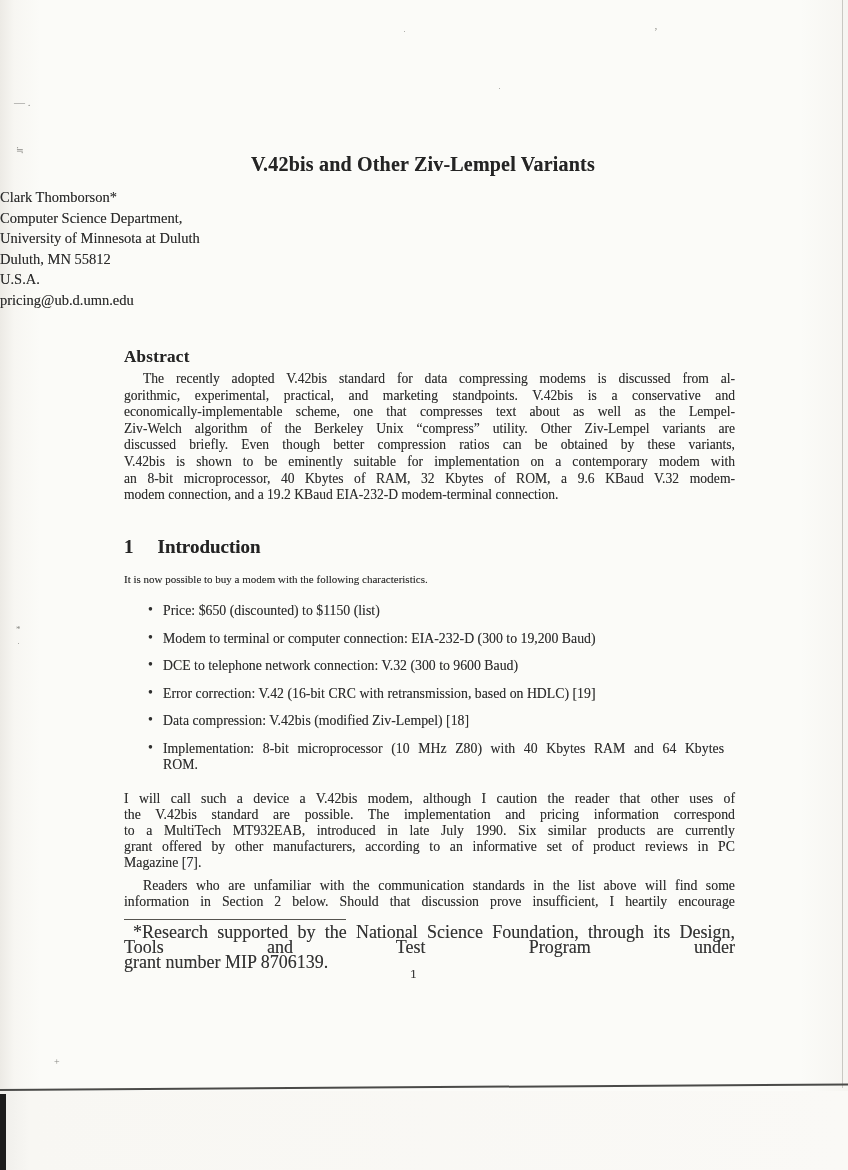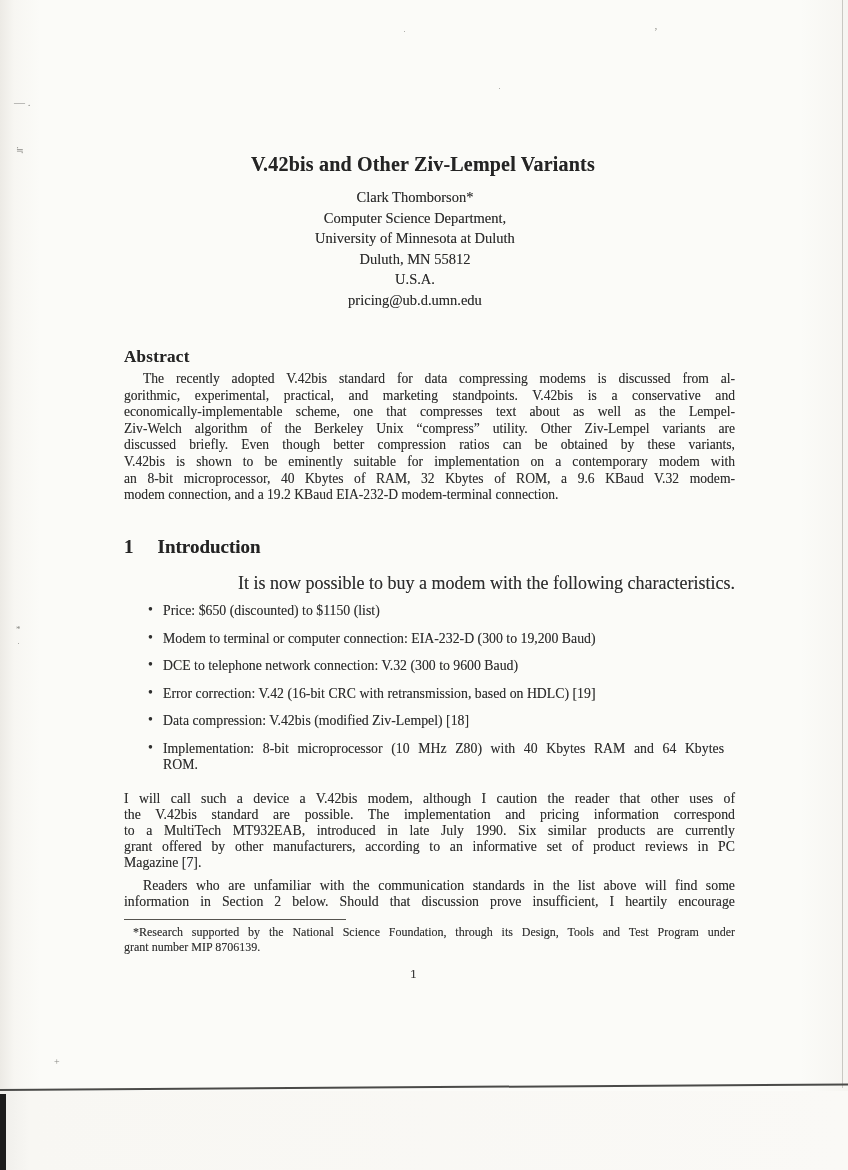--- a/index.html
+++ b/index.html
@@ -24,21 +24,21 @@
   }
   .black-bar{position:absolute;left:0;top:1094px;width:6px;height:76px;background:#1c1c1c;}
 
   .txt{ text-shadow:0 0 0.6px rgba(46,46,46,0.45); }
 
   .title{
     position:absolute;left:8px;top:140px;width:830px;text-align:center;
     font-size:20px;font-weight:bold;color:#242424;letter-spacing:0.2px;
   }
   .authors{
-    position:absolute;left:0;top:187px;width:830px;text-align:center;
+    position:absolute;left:0;top:187px;width:830px;text-align:left;
     font-size:14.5px;line-height:20.6px;color:#2b2b2b;
   }
   .abstract-head{
     position:absolute;left:124px;top:347px;
     font-size:17px;font-weight:bold;color:#242424;letter-spacing:0.3px;
   }
   .para{position:absolute;left:124px;width:611px;}
   .para .line{
     text-align:justify;text-align-last:justify;text-justify:inter-word;
     white-space:normal;
@@ -48,40 +48,40 @@
   .para.indent-first .line:first-child{text-indent:19px;}
 
   .abstract-body{top:371px;font-size:13.6px;line-height:16.6px;}
 
   .section-head{
     position:absolute;left:124px;top:536px;
     font-size:19px;font-weight:bold;color:#242424;
   }
   .section-head .num{margin-right:24px;}
 
-  .intro-line{position:absolute;left:124px;top:573px;width:611px;font-size:18px;text-align:right;}
+  .intro-line{position:absolute;left:124px;top:573px;width:611px;font-size:11px;}
 
   .bullets{
     position:absolute;left:148px;top:603px;width:576px;
     list-style:none;margin:0;padding:0;font-size:13.8px;line-height:16px;font-family:Liberation Serif, serif;
   }
   .bullets li{
     position:relative;padding-left:15px;margin-bottom:11.5px;
     white-space:pre-line;text-align:justify;text-align-last:left;
   }
   .bullets li.multiline{text-align-last:justify;}
   .bullets li::before{
     content:"\2022";position:absolute;left:0;top:-1px;font-size:14px;color:#2e2e2e;
   }
 
   .para1{top:791px;font-size:13.8px;line-height:15.9px;}
   .para2{top:878px;font-size:13.8px;line-height:15.9px;}
 
   .footnote-rule{position:absolute;left:124px;top:919px;width:222px;height:1px;background:#55534f;}
-  .footnote{top:925px;font-size:12px;line-height:15px;color:#333;}
+  .footnote{top:925px;font-size:18px;line-height:15px;color:#333;}
   .footnote .line:first-child{text-indent:9px;}
 
   .page-number{position:absolute;left:410px;top:966px;font-size:13.5px;color:#3a3a3a;}
 
   .speck{position:absolute;color:#8a8a86;font-size:9px;line-height:9px;}
 </style>
 </head>
 <body>
 
 <div class="sheet"></div>

